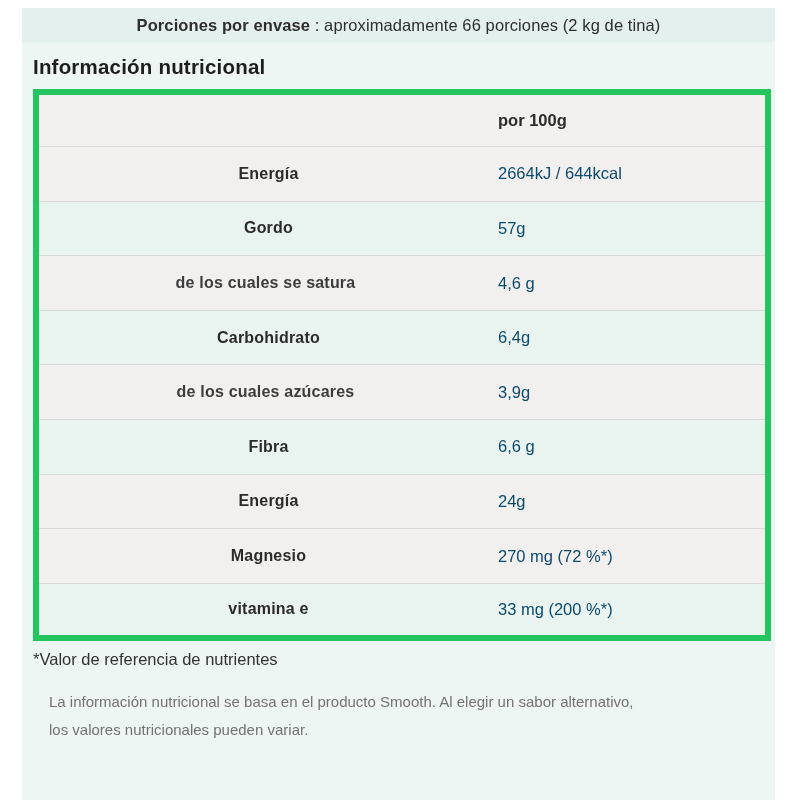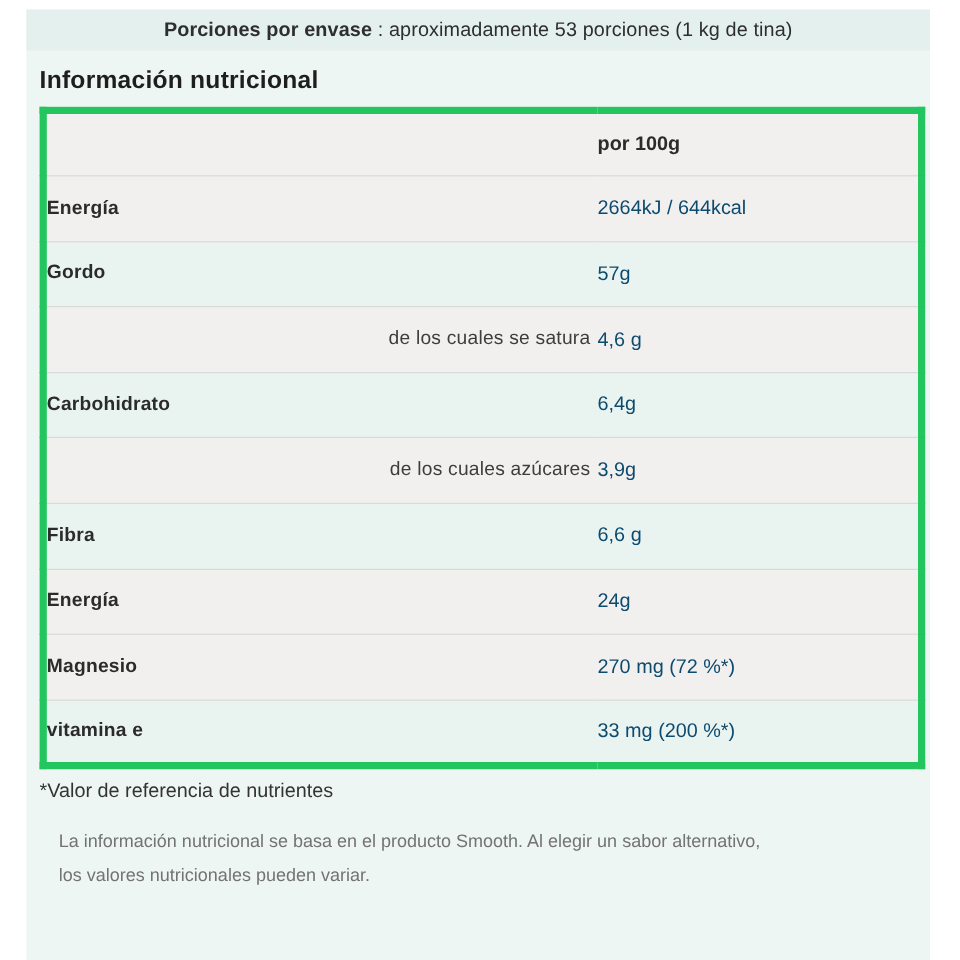--- a/index.html
+++ b/index.html
@@ -64,25 +64,25 @@
     font-size: 16.5px;
     font-weight: bold;
     color: #2b2b2b;
   }
   td.label {
     padding-left: 12px;
     font-size: 16px;
     font-weight: bold;
     color: #2b2b2b;
     letter-spacing: 0.2px;
+    text-align: center;
   }
   td.label.indent {
-    text-align: right;
     padding-right: 6px;
-    font-weight: normal;
+    font-weight: bold;
     color: #3d3d3d;
   }
   td.value {
     padding-left: 7px;
     font-size: 16.5px;
     font-weight: normal;
     color: #0c4a6e;
   }
   .footnote {
     margin: 9px 0 0 11px;
@@ -95,21 +95,21 @@
     line-height: 28px;
     color: #737373;
     white-space: pre-line;
   }
 </style>
 </head>
 <body>
 
 <div class="mint-area">
 
-  <div class="top-band"><span class="bold">Porciones por envase</span><span> : aproximadamente 53 porciones (1 kg de tina)</span></div>
+  <div class="top-band"><span class="bold">Porciones por envase</span><span> : aproximadamente 66 porciones (2 kg de tina)</span></div>
 
   <div class="page-title">Información nutricional</div>
 
   <table class="nutrition">
     <colgroup>
         <col class="c1">
         <col class="c2">
       </colgroup>
     <thead>
       <tr class="row-gray">

